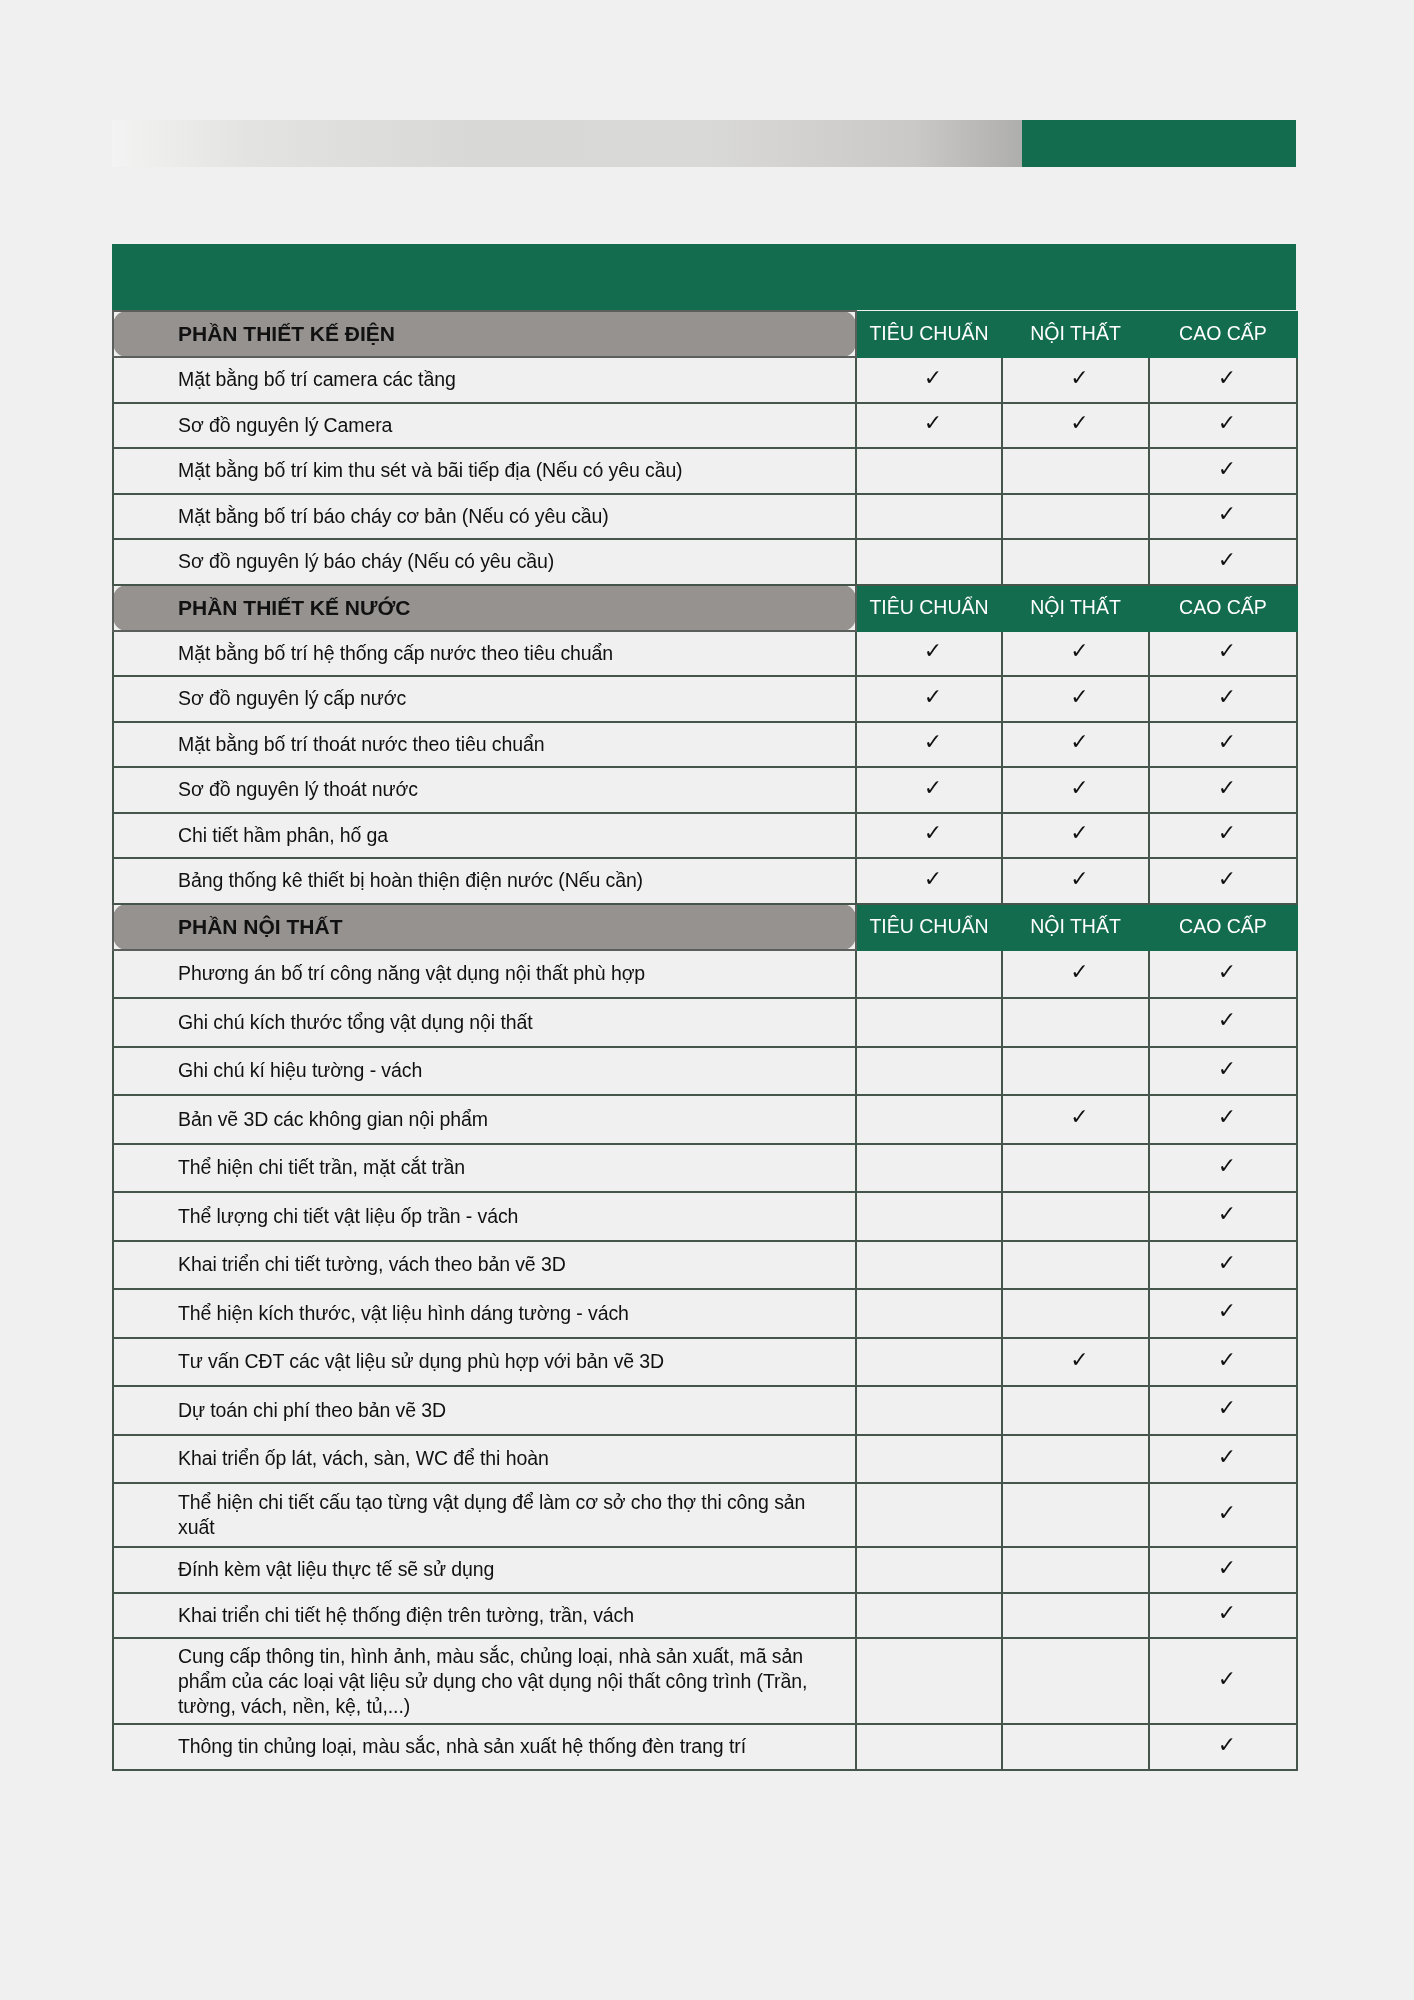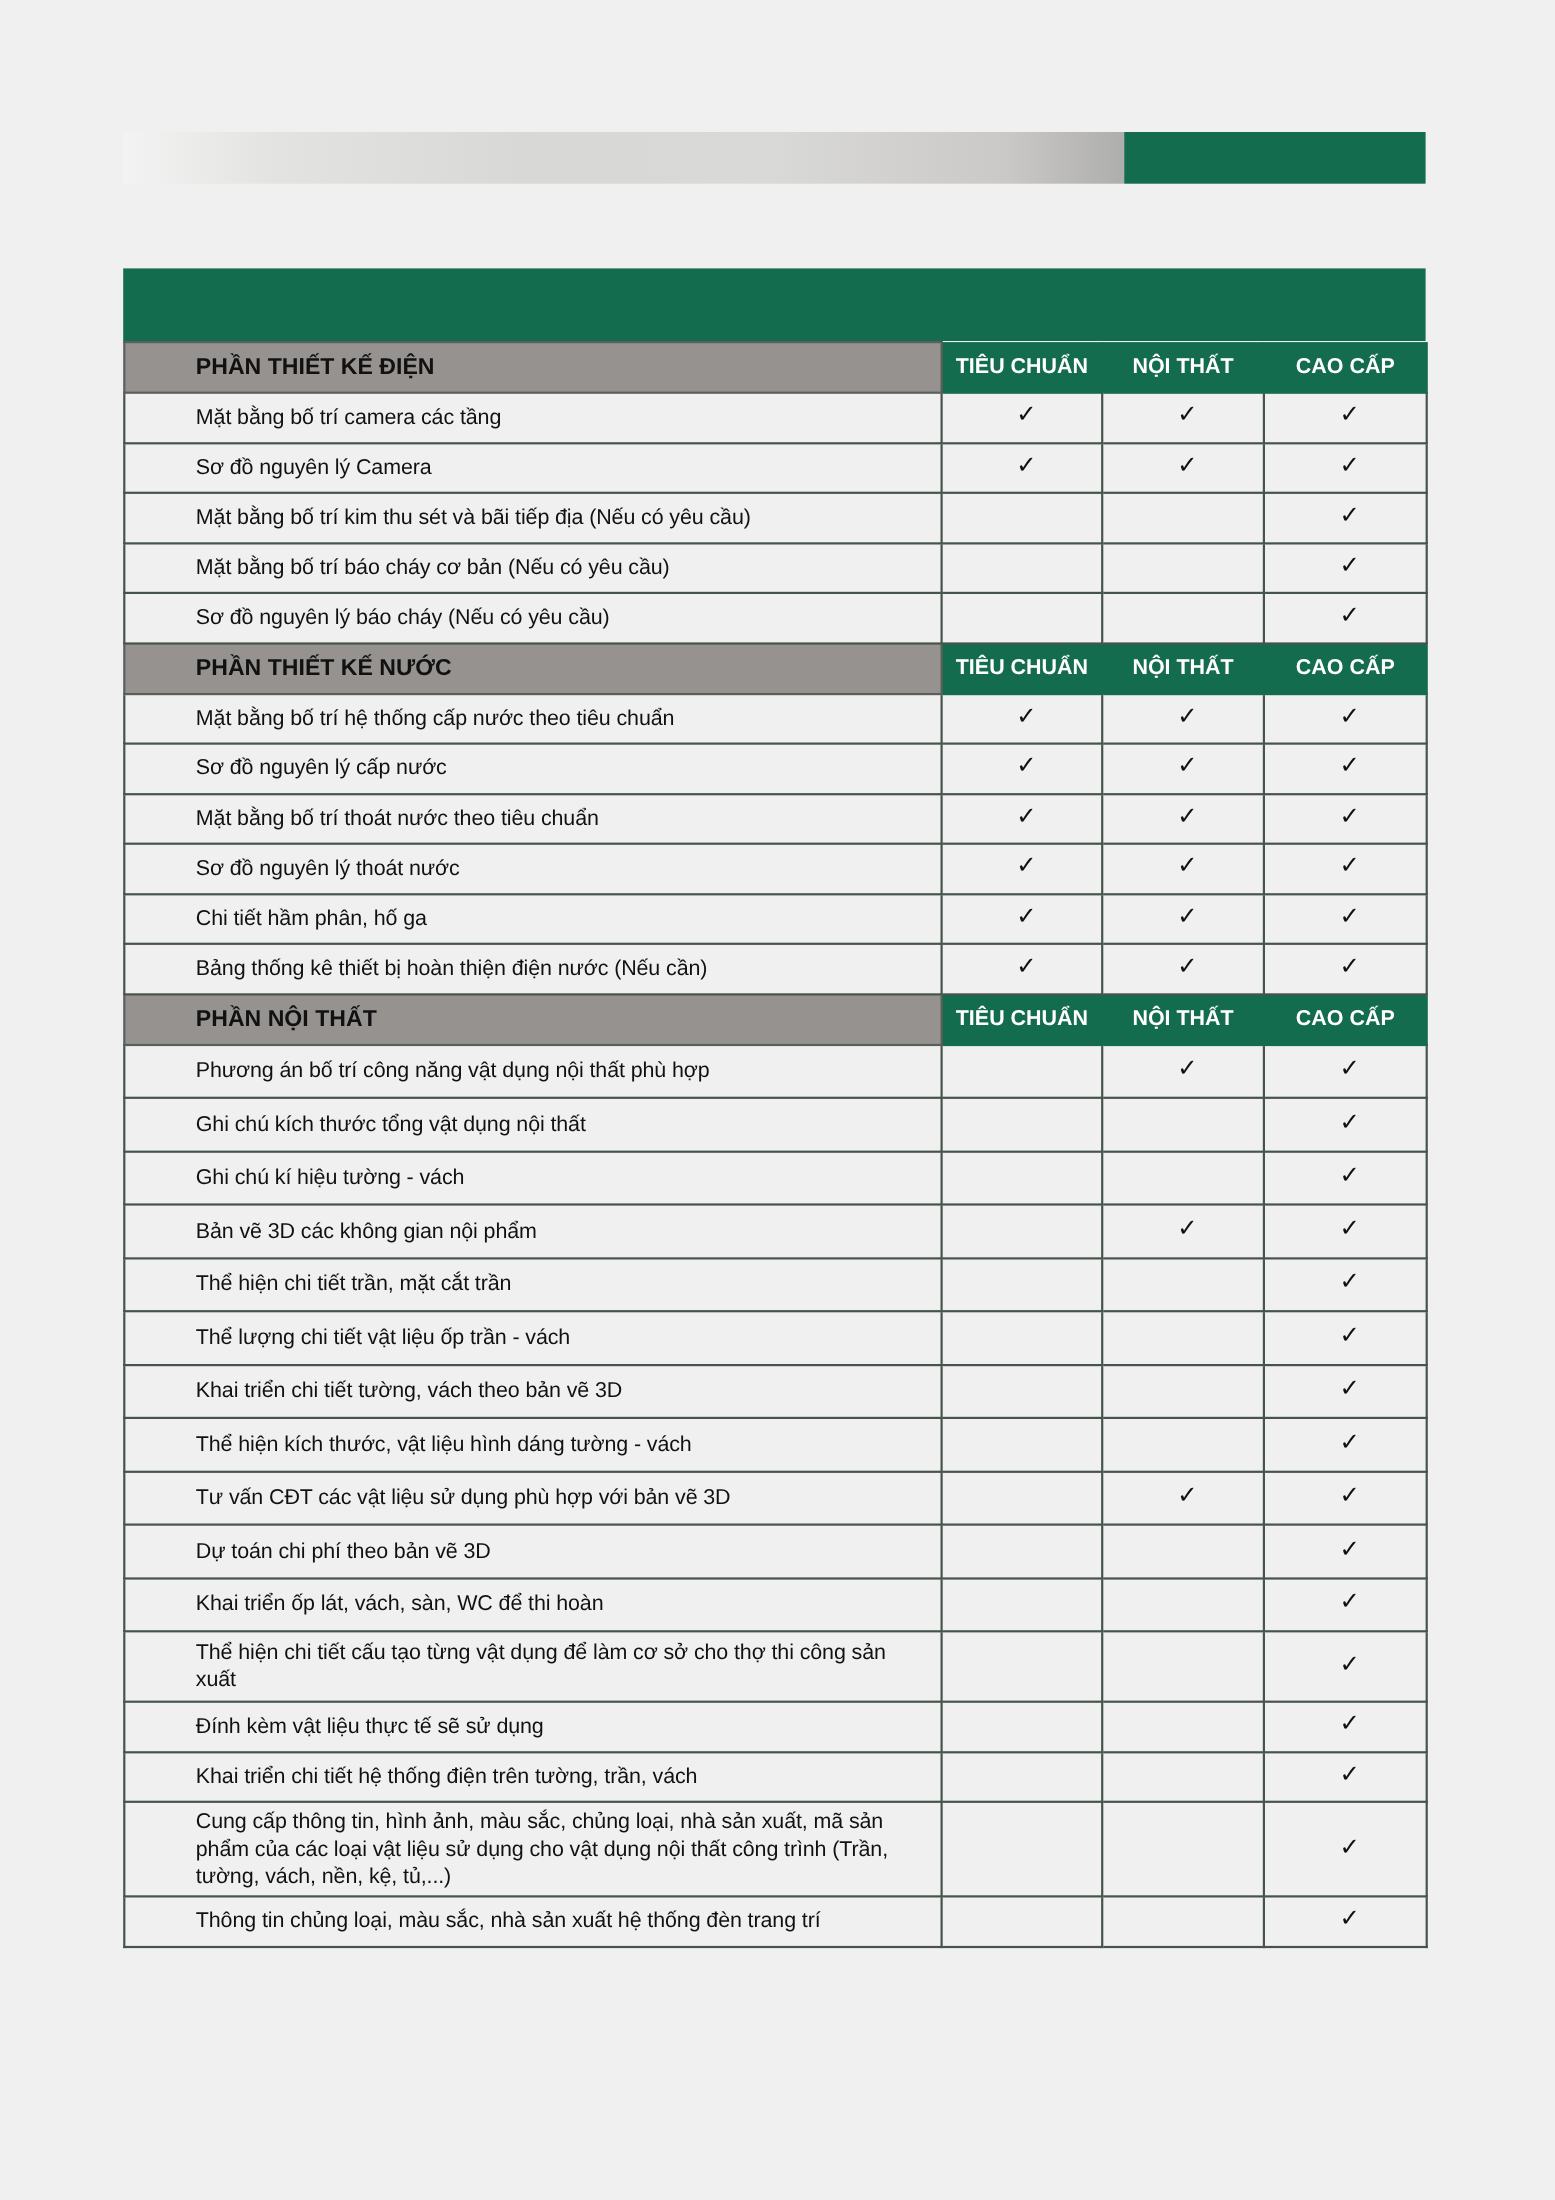--- a/index.html
+++ b/index.html
@@ -49,25 +49,26 @@
     letter-spacing: -0.1px;
     margin-left: 20px;
   }
   tr.sec td.sec-title {
     background: #969290;
     font-weight: bold;
     font-size: 21px;
     padding-left: 64px;
     color: #111;
     border-color: #5a5f5c;
+    border-radius: 14px;
   }
   tr.sec td.sec-col {
     background: #146c4f;
     color: #fff;
-    font-weight: bold;
+    font-weight: normal;
     font-size: 19.5px;
     text-align: center;
     border-color: #146c4f;
     border-top: none;
   }
   tr.sec { height: 46px; }
   tr.r45 { height: 45.5px; }
   tr.r48 { height: 48.5px; }
   tr.r57 { height: 57px; }
   tr.r64 { height: 64px; }

